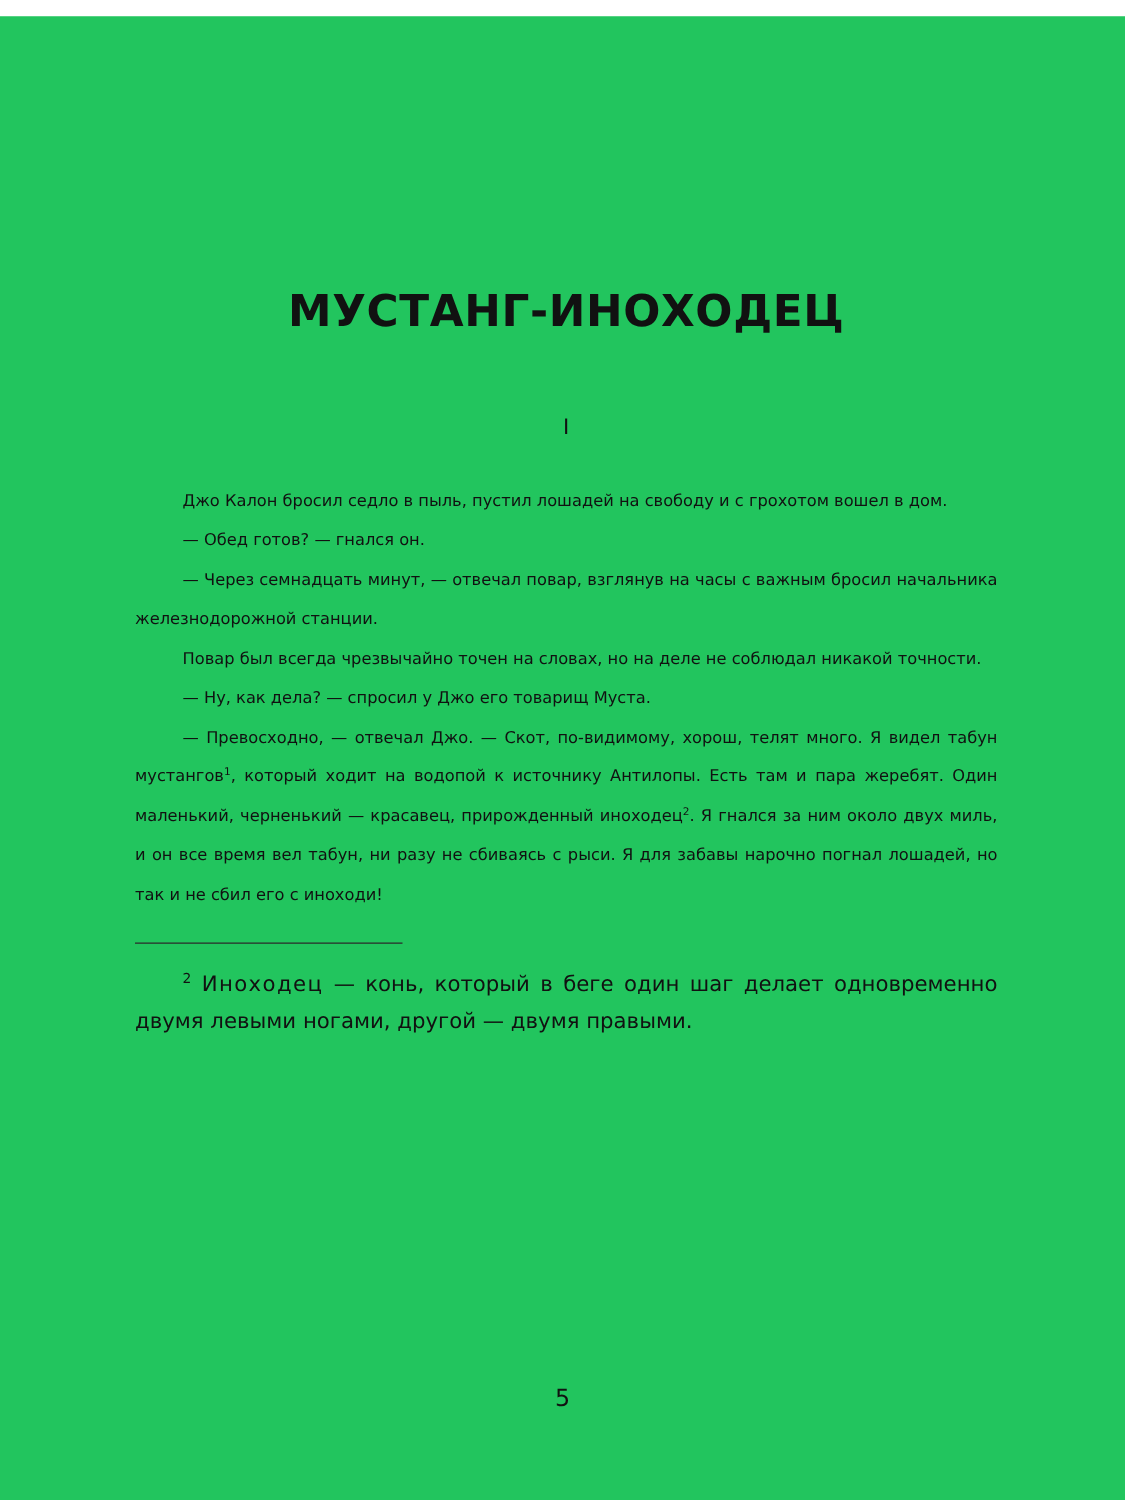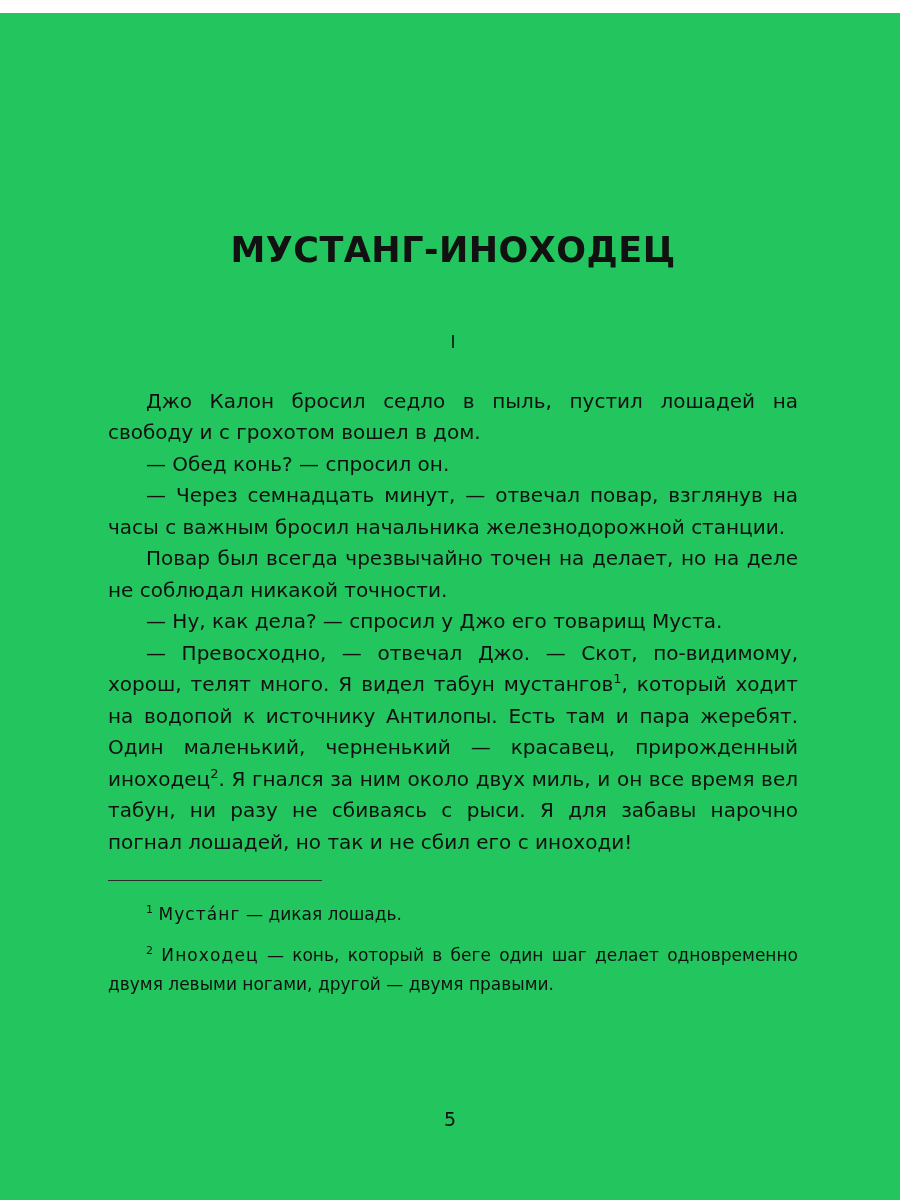--- a/index.html
+++ b/index.html
@@ -45,21 +45,21 @@
   .section-number {
     margin-top: 62px;
     text-align: center;
     font-size: 17px;
     font-weight: 400;
     color: #111111;
   }
 
   .body-text {
     margin-top: 34px;
-    font-size: 20px;
+    font-size: 13px;
     line-height: 31.5px;
     text-align: justify;
     text-justify: inter-word;
     color: #111111;
     hyphens: manual;
   }
 
   .body-text p {
     margin: 0;
     text-indent: 38px;
@@ -117,31 +117,30 @@
 <div class="page">
 
   <div class="content">
 
     <h1 class="chapter-title">МУСТАНГ-ИНОХОДЕЦ</h1>
 
     <div class="section-number">I</div>
 
     <div class="body-text">
       <p>Джо Калон бросил седло в пыль, пустил лошадей на свободу и с грохотом вошел в дом.</p>
-      <p class="dialogue">— Обед конь? — спросил он.</p>
+      <p class="dialogue">— Обед готов? — гнался он.</p>
       <p class="dialogue">— Через семнадцать минут, — отвечал повар, взглянув на часы с важным бросил начальника железнодорожной станции.</p>
-      <p>Повар был всегда чрезвычайно точен на делает, но на деле не соблюдал никакой точности.</p>
+      <p>Повар был всегда чрезвычайно точен на словах, но на деле не соблюдал никакой точности.</p>
       <p class="dialogue">— Ну, как дела? — спросил у Джо его товарищ Муста.</p>
       <p class="dialogue"><span>— Превосходно, — отвечал Джо. — Скот, по-видимому, хорош, телят много. Я видел табун мустангов</span><sup>1</sup><span>, который ходит на водопой к источнику Антилопы. Есть там и пара жеребят. Один маленький, черненький — красавец, прирожденный иноходец</span><sup>2</sup><span>. Я гнался за ним около двух миль, и он все время вел табун, ни разу не сбиваясь с рыси. Я для забавы нарочно погнал лошадей, но так и не сбил его с иноходи!</span></p>
     </div>
 
     <div class="footnote-rule"></div>
 
     <div class="footnotes">
-      <p><sup>1</sup> <span class="spaced">Муста́нг</span><span> — дикая лошадь.</span></p>
       <p><sup>2</sup> <span class="spaced">Иноходец</span><span> — конь, который в беге один шаг делает одновременно двумя левыми ногами, другой — двумя правыми.</span></p>
     </div>
 
   </div>
 
   <div class="page-number">5</div>
 
 </div>
 
 </body></html>

